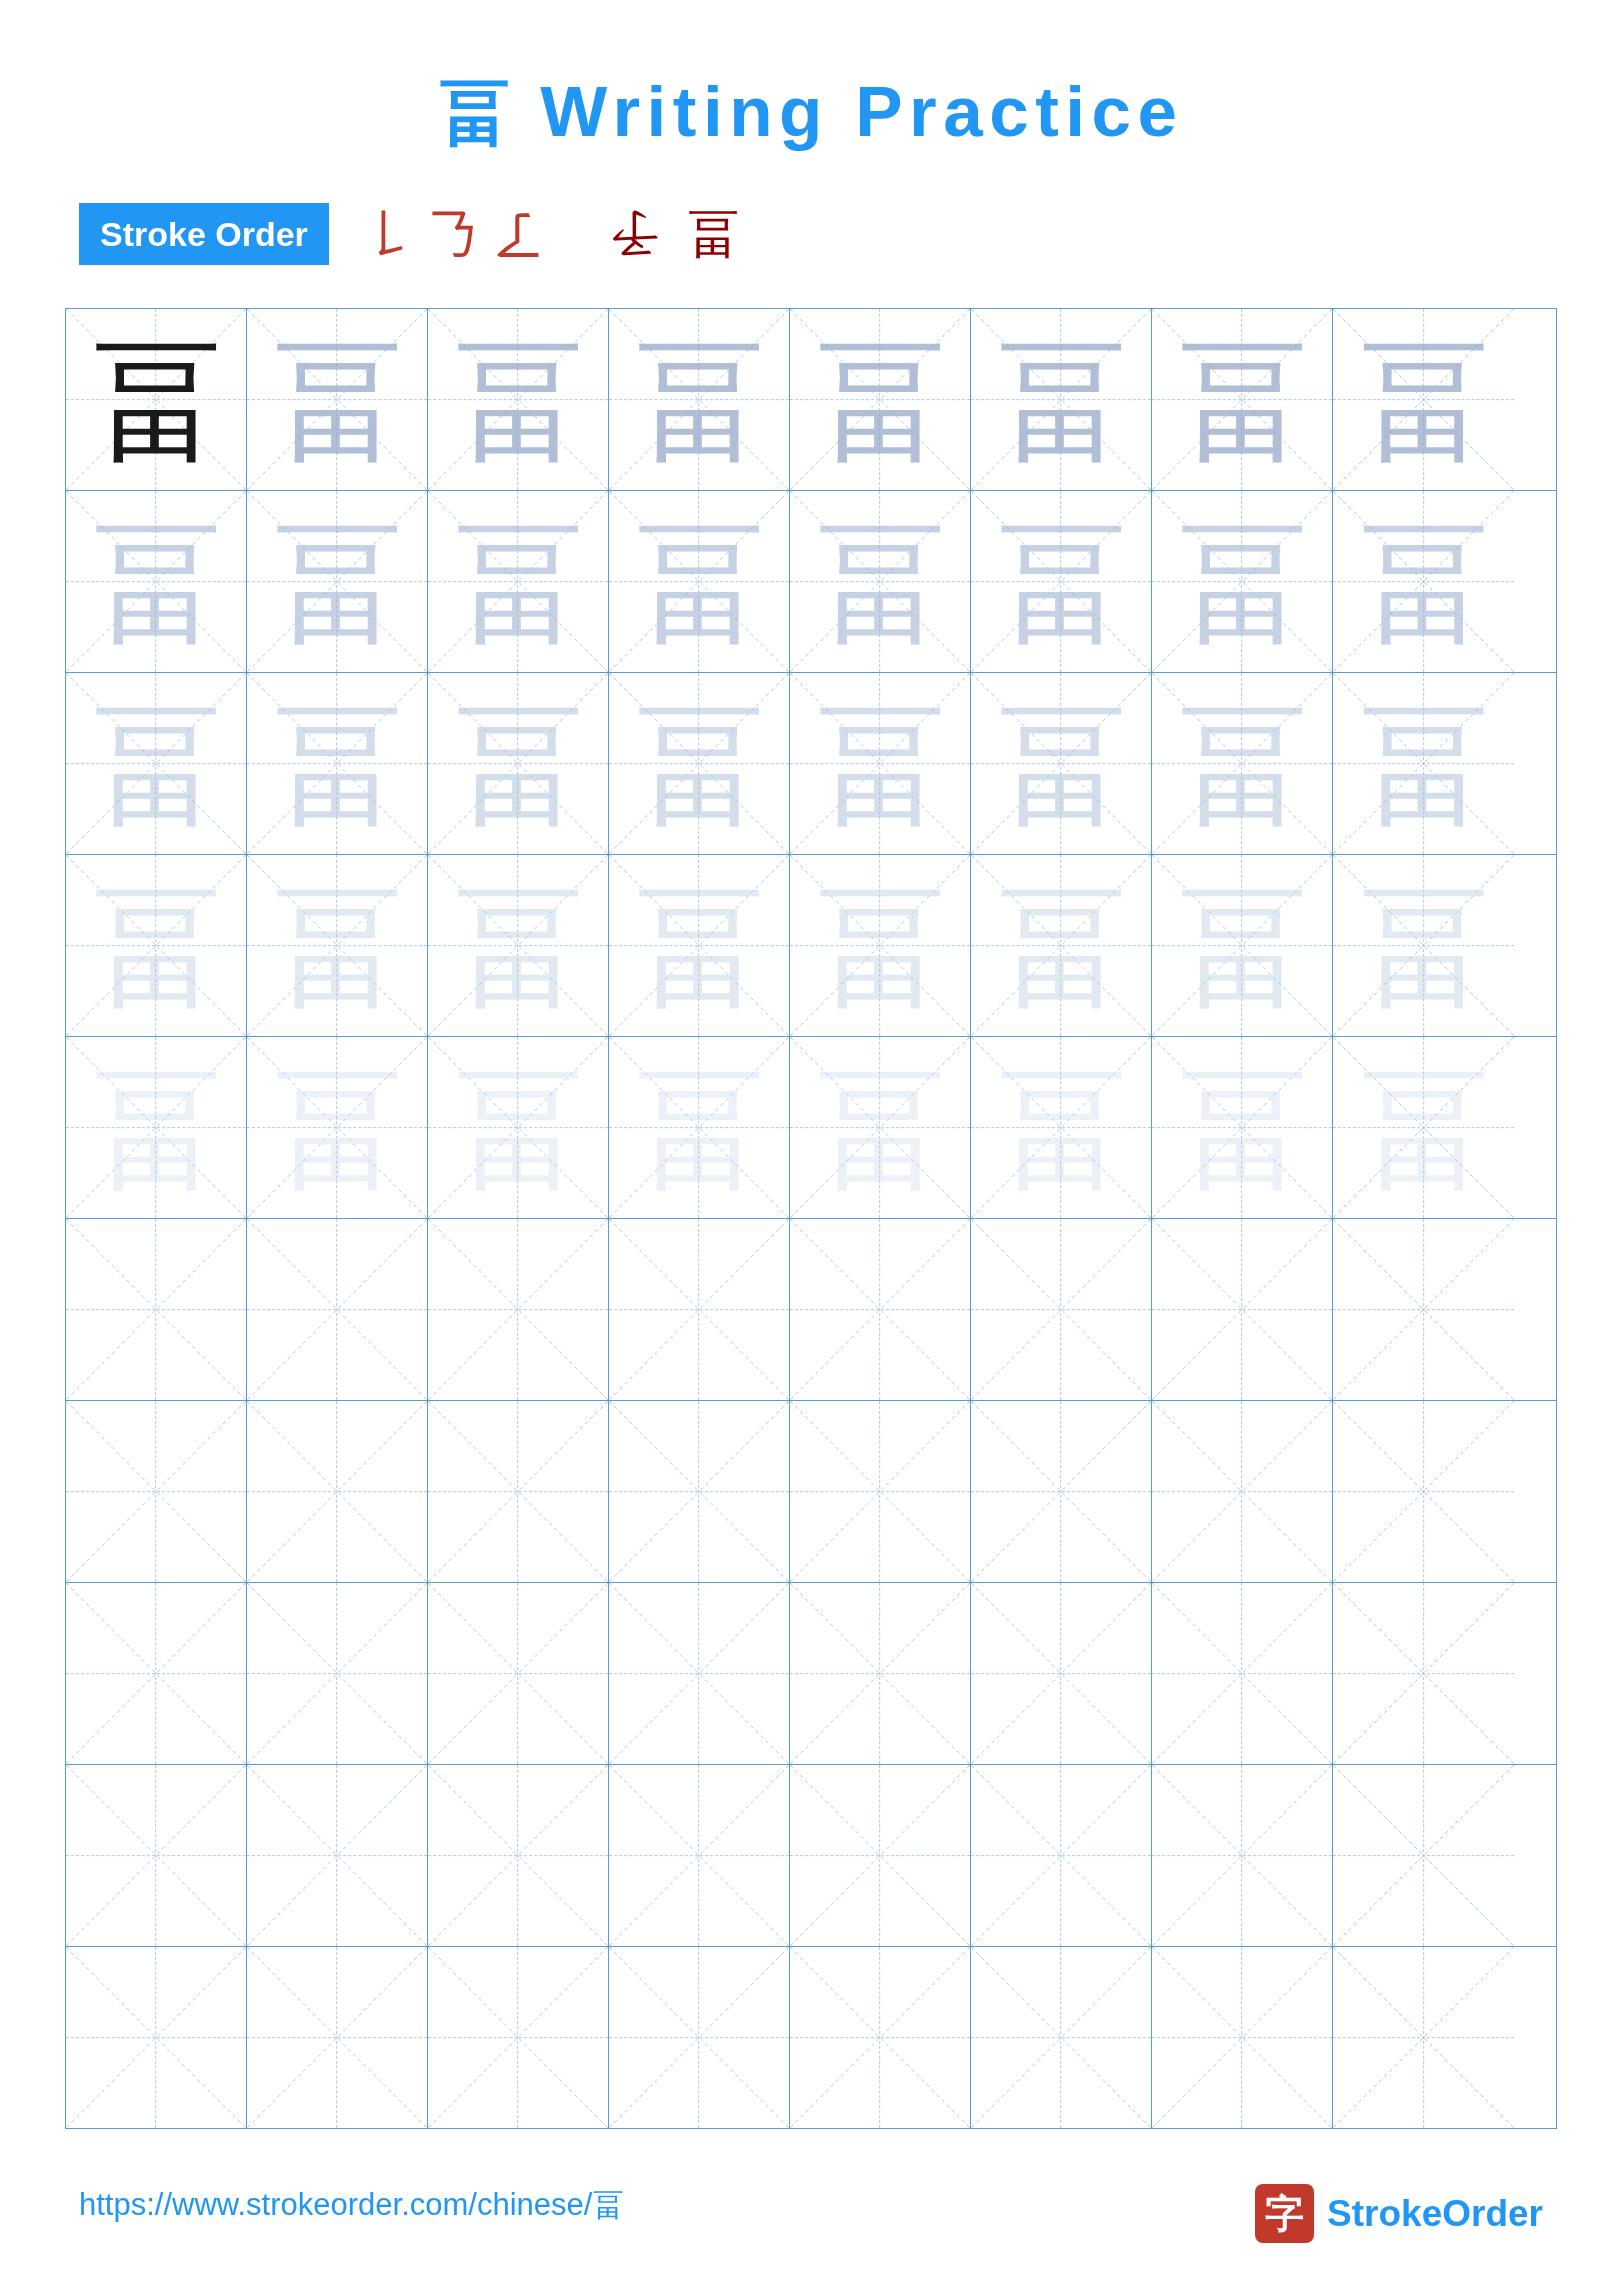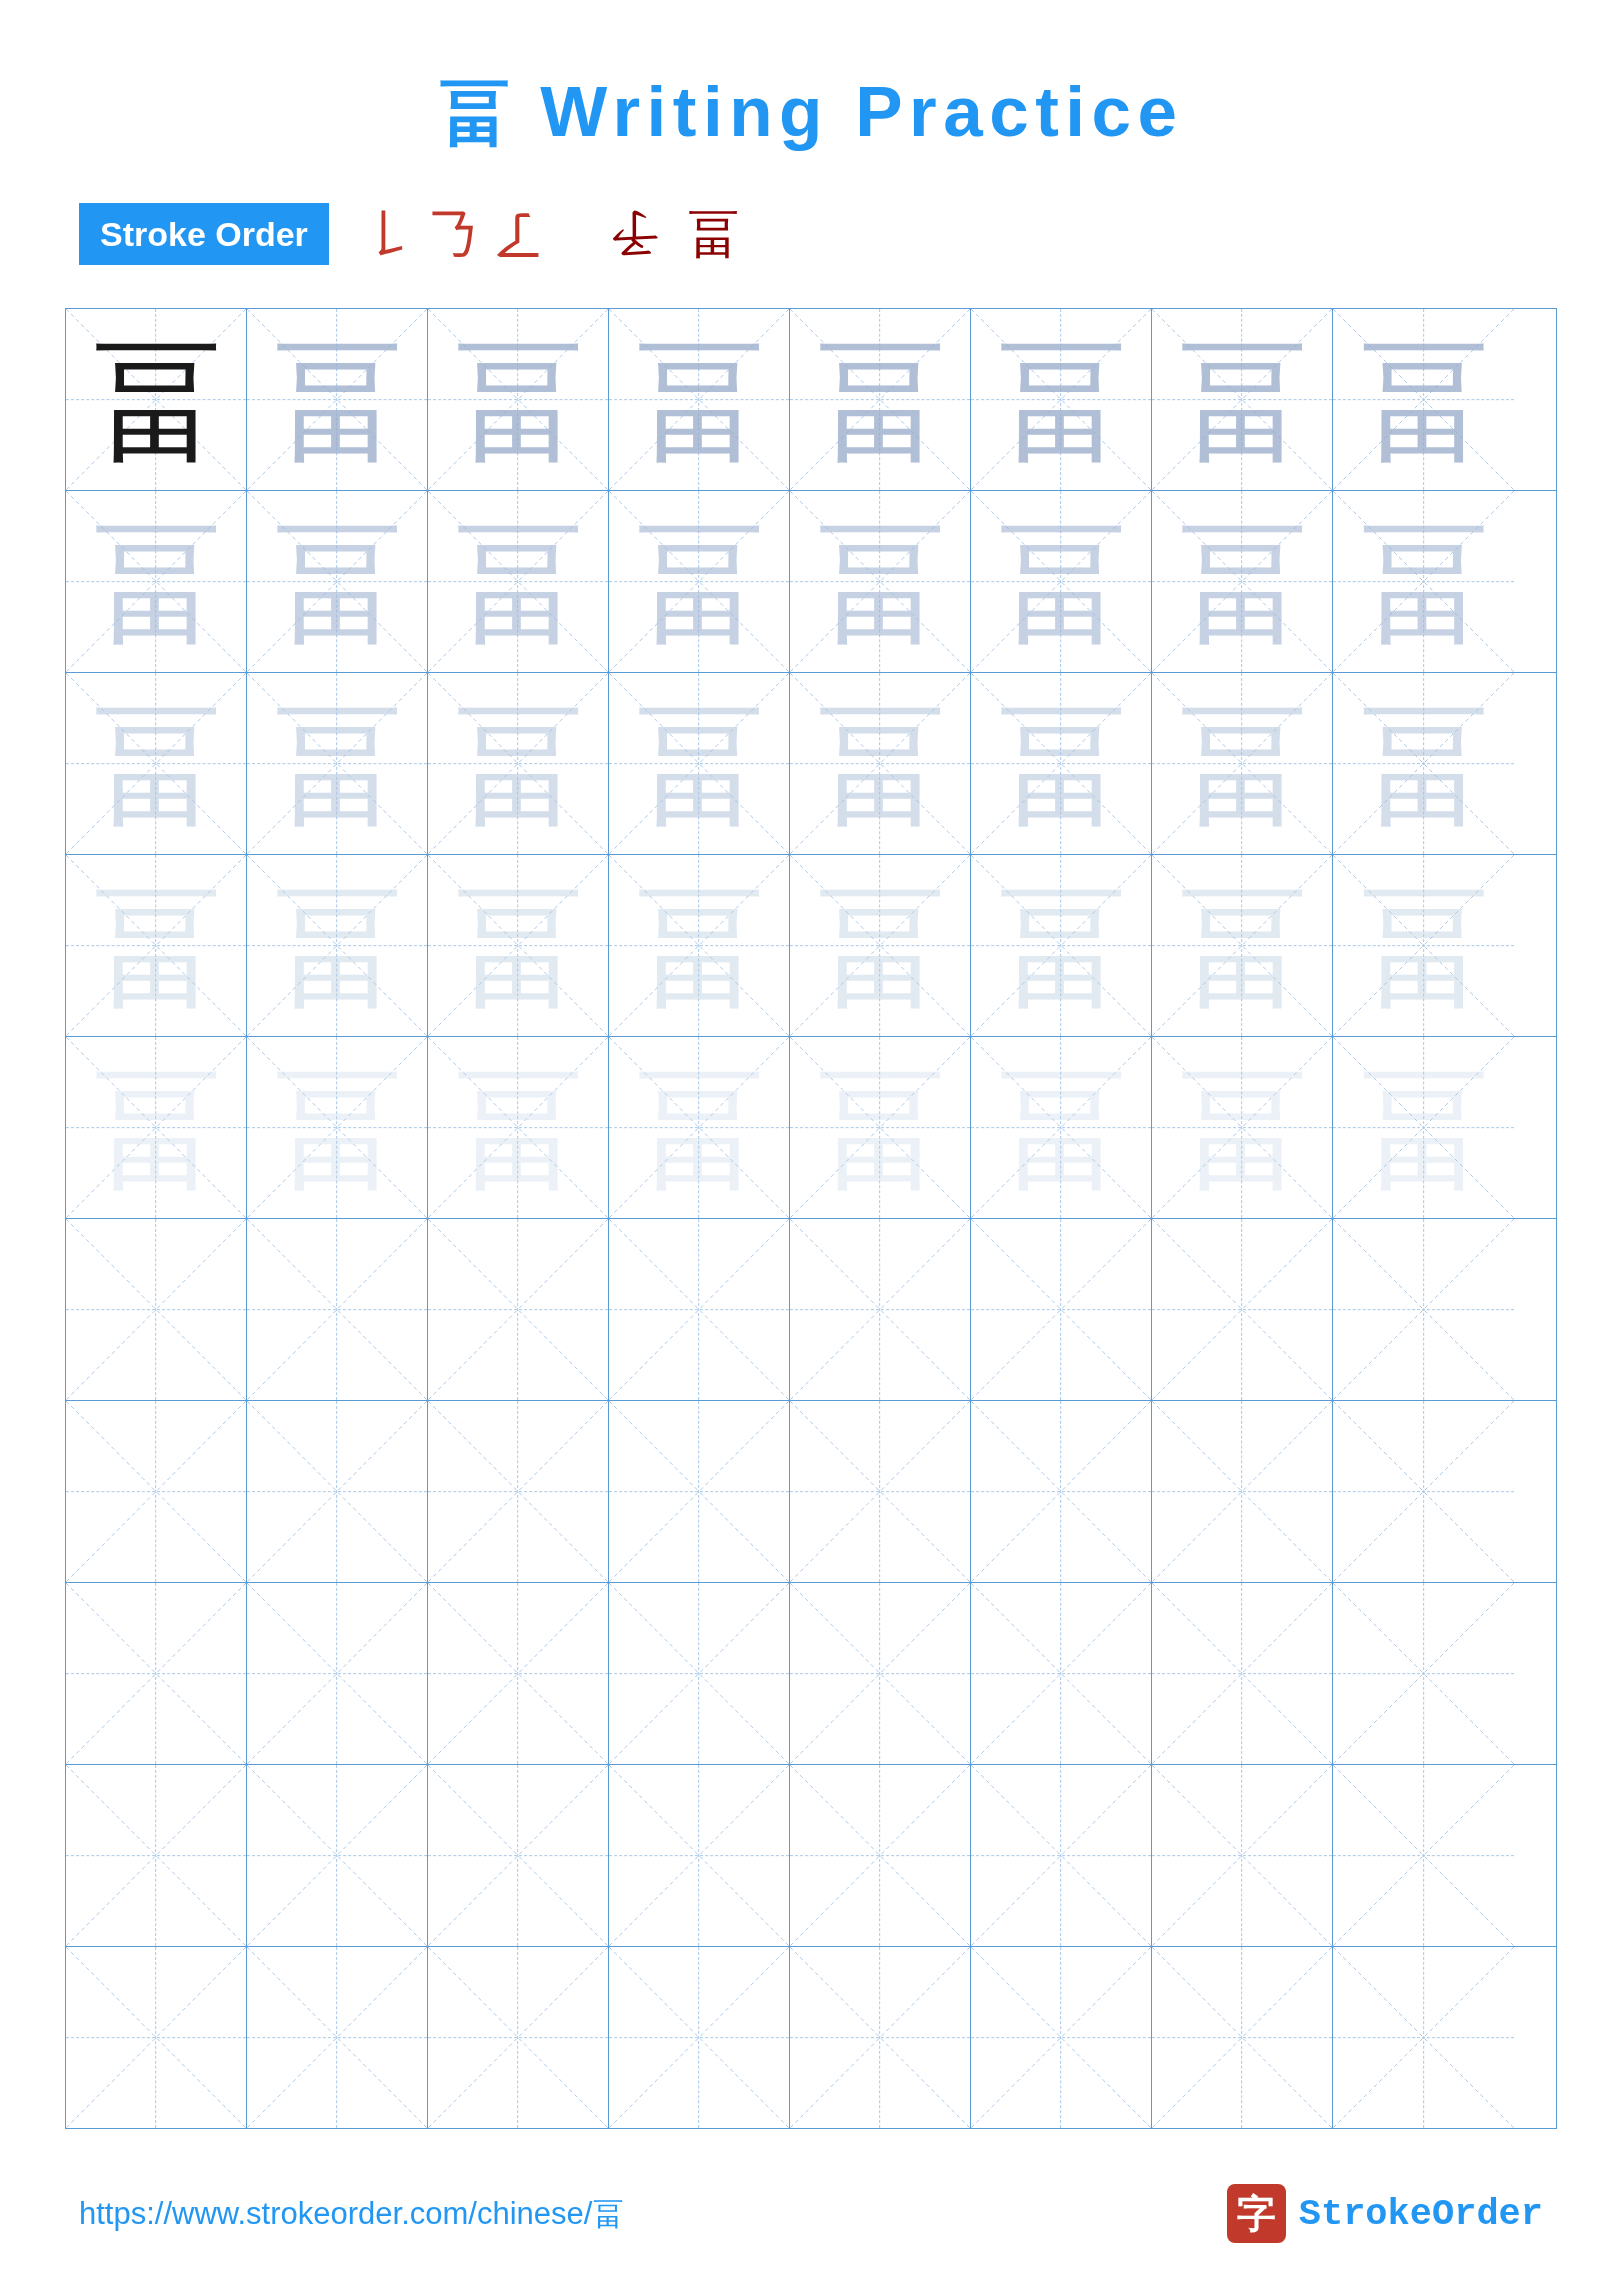--- a/index.html
+++ b/index.html
@@ -158,21 +158,21 @@
       color: rgba(190, 210, 225, 0.30);
     }
 
     
     .footer {
       position: absolute;
       bottom: 52px;
       left: 0;
       right: 0;
       display: flex;
-      align-items: center;
+      align-items: flex-start;
       justify-content: space-between;
       padding: 0 79px;
     }
 
     .footer-url {
       font-family: Arial, sans-serif;
       font-size: 31px;
       color: #2196F3;
     }
 
@@ -189,21 +189,21 @@
       border-radius: 7.9px;
       display: flex;
       align-items: center;
       justify-content: center;
       color: white;
       font-size: 39px;
       font-weight: bold;
     }
 
     .footer-logo-text {
-      font-family: Liberation Mono, monospace;
+      font-family: Liberation Sans, sans-serif;
       font-size: 37px;
       font-weight: bold;
       color: #2196F3;
     }
   </style>
 </head>
 <body>
 
 <div class="page-title">
   <span class="char">畐</span>

